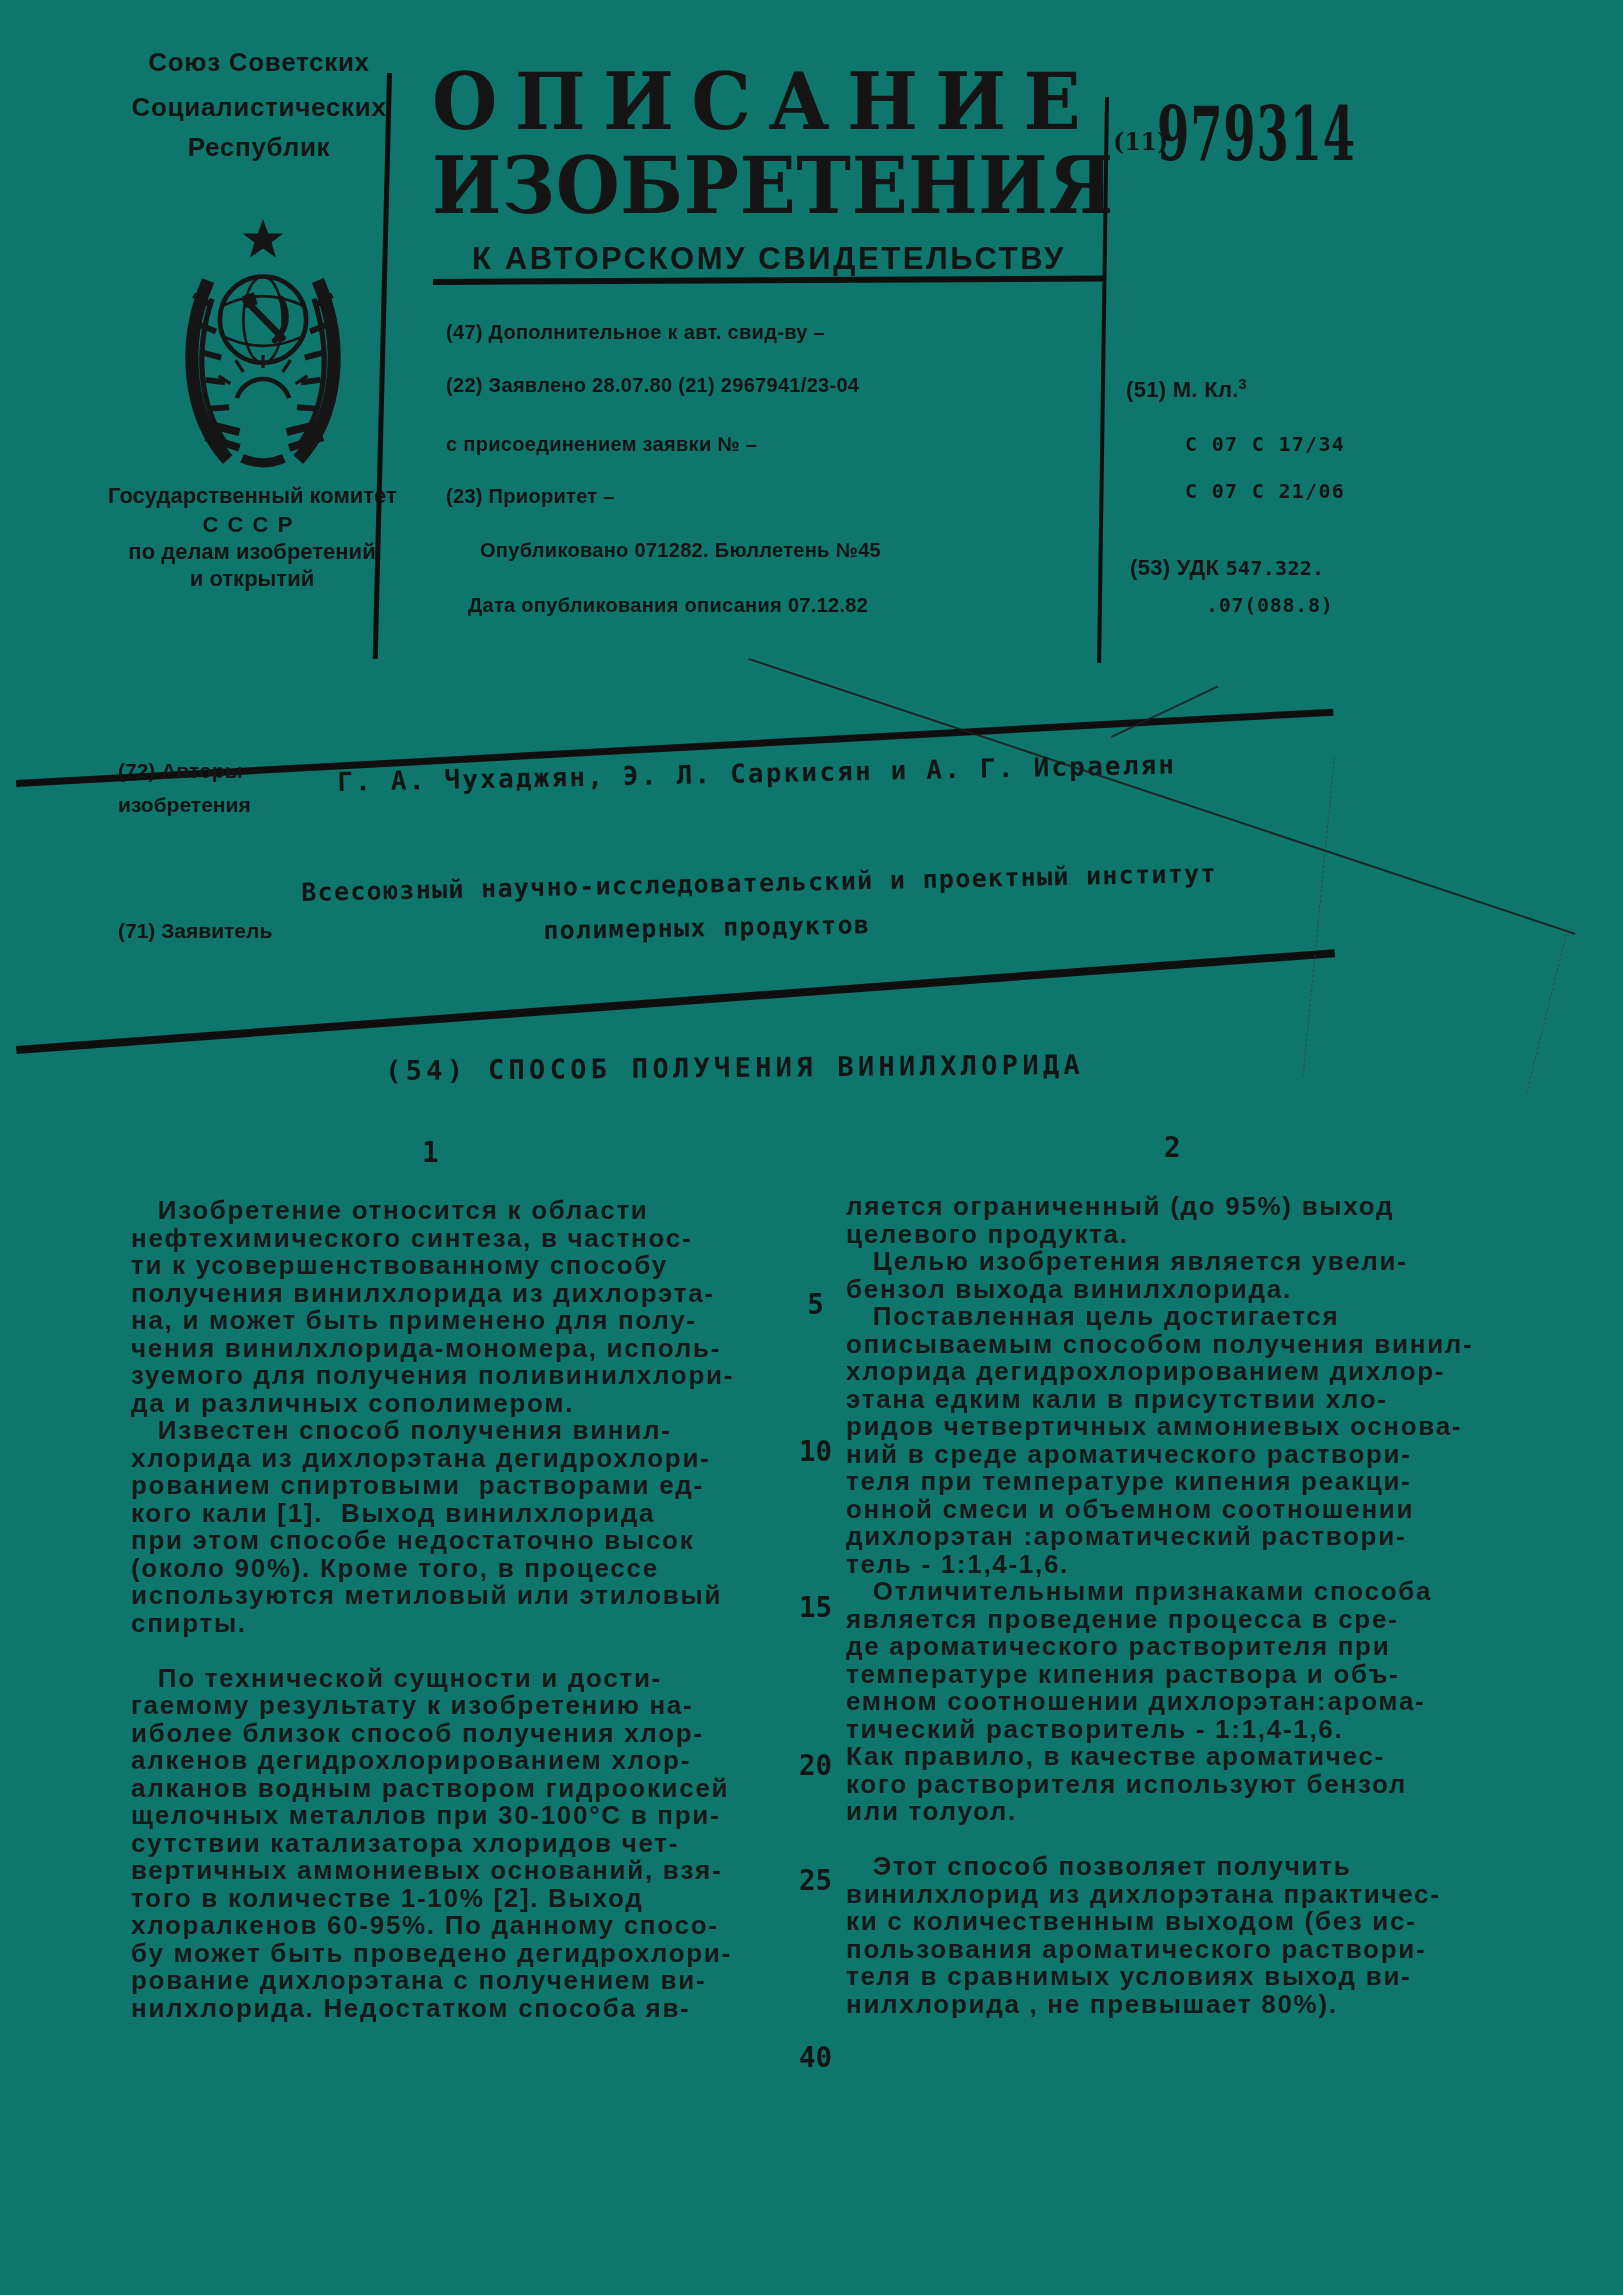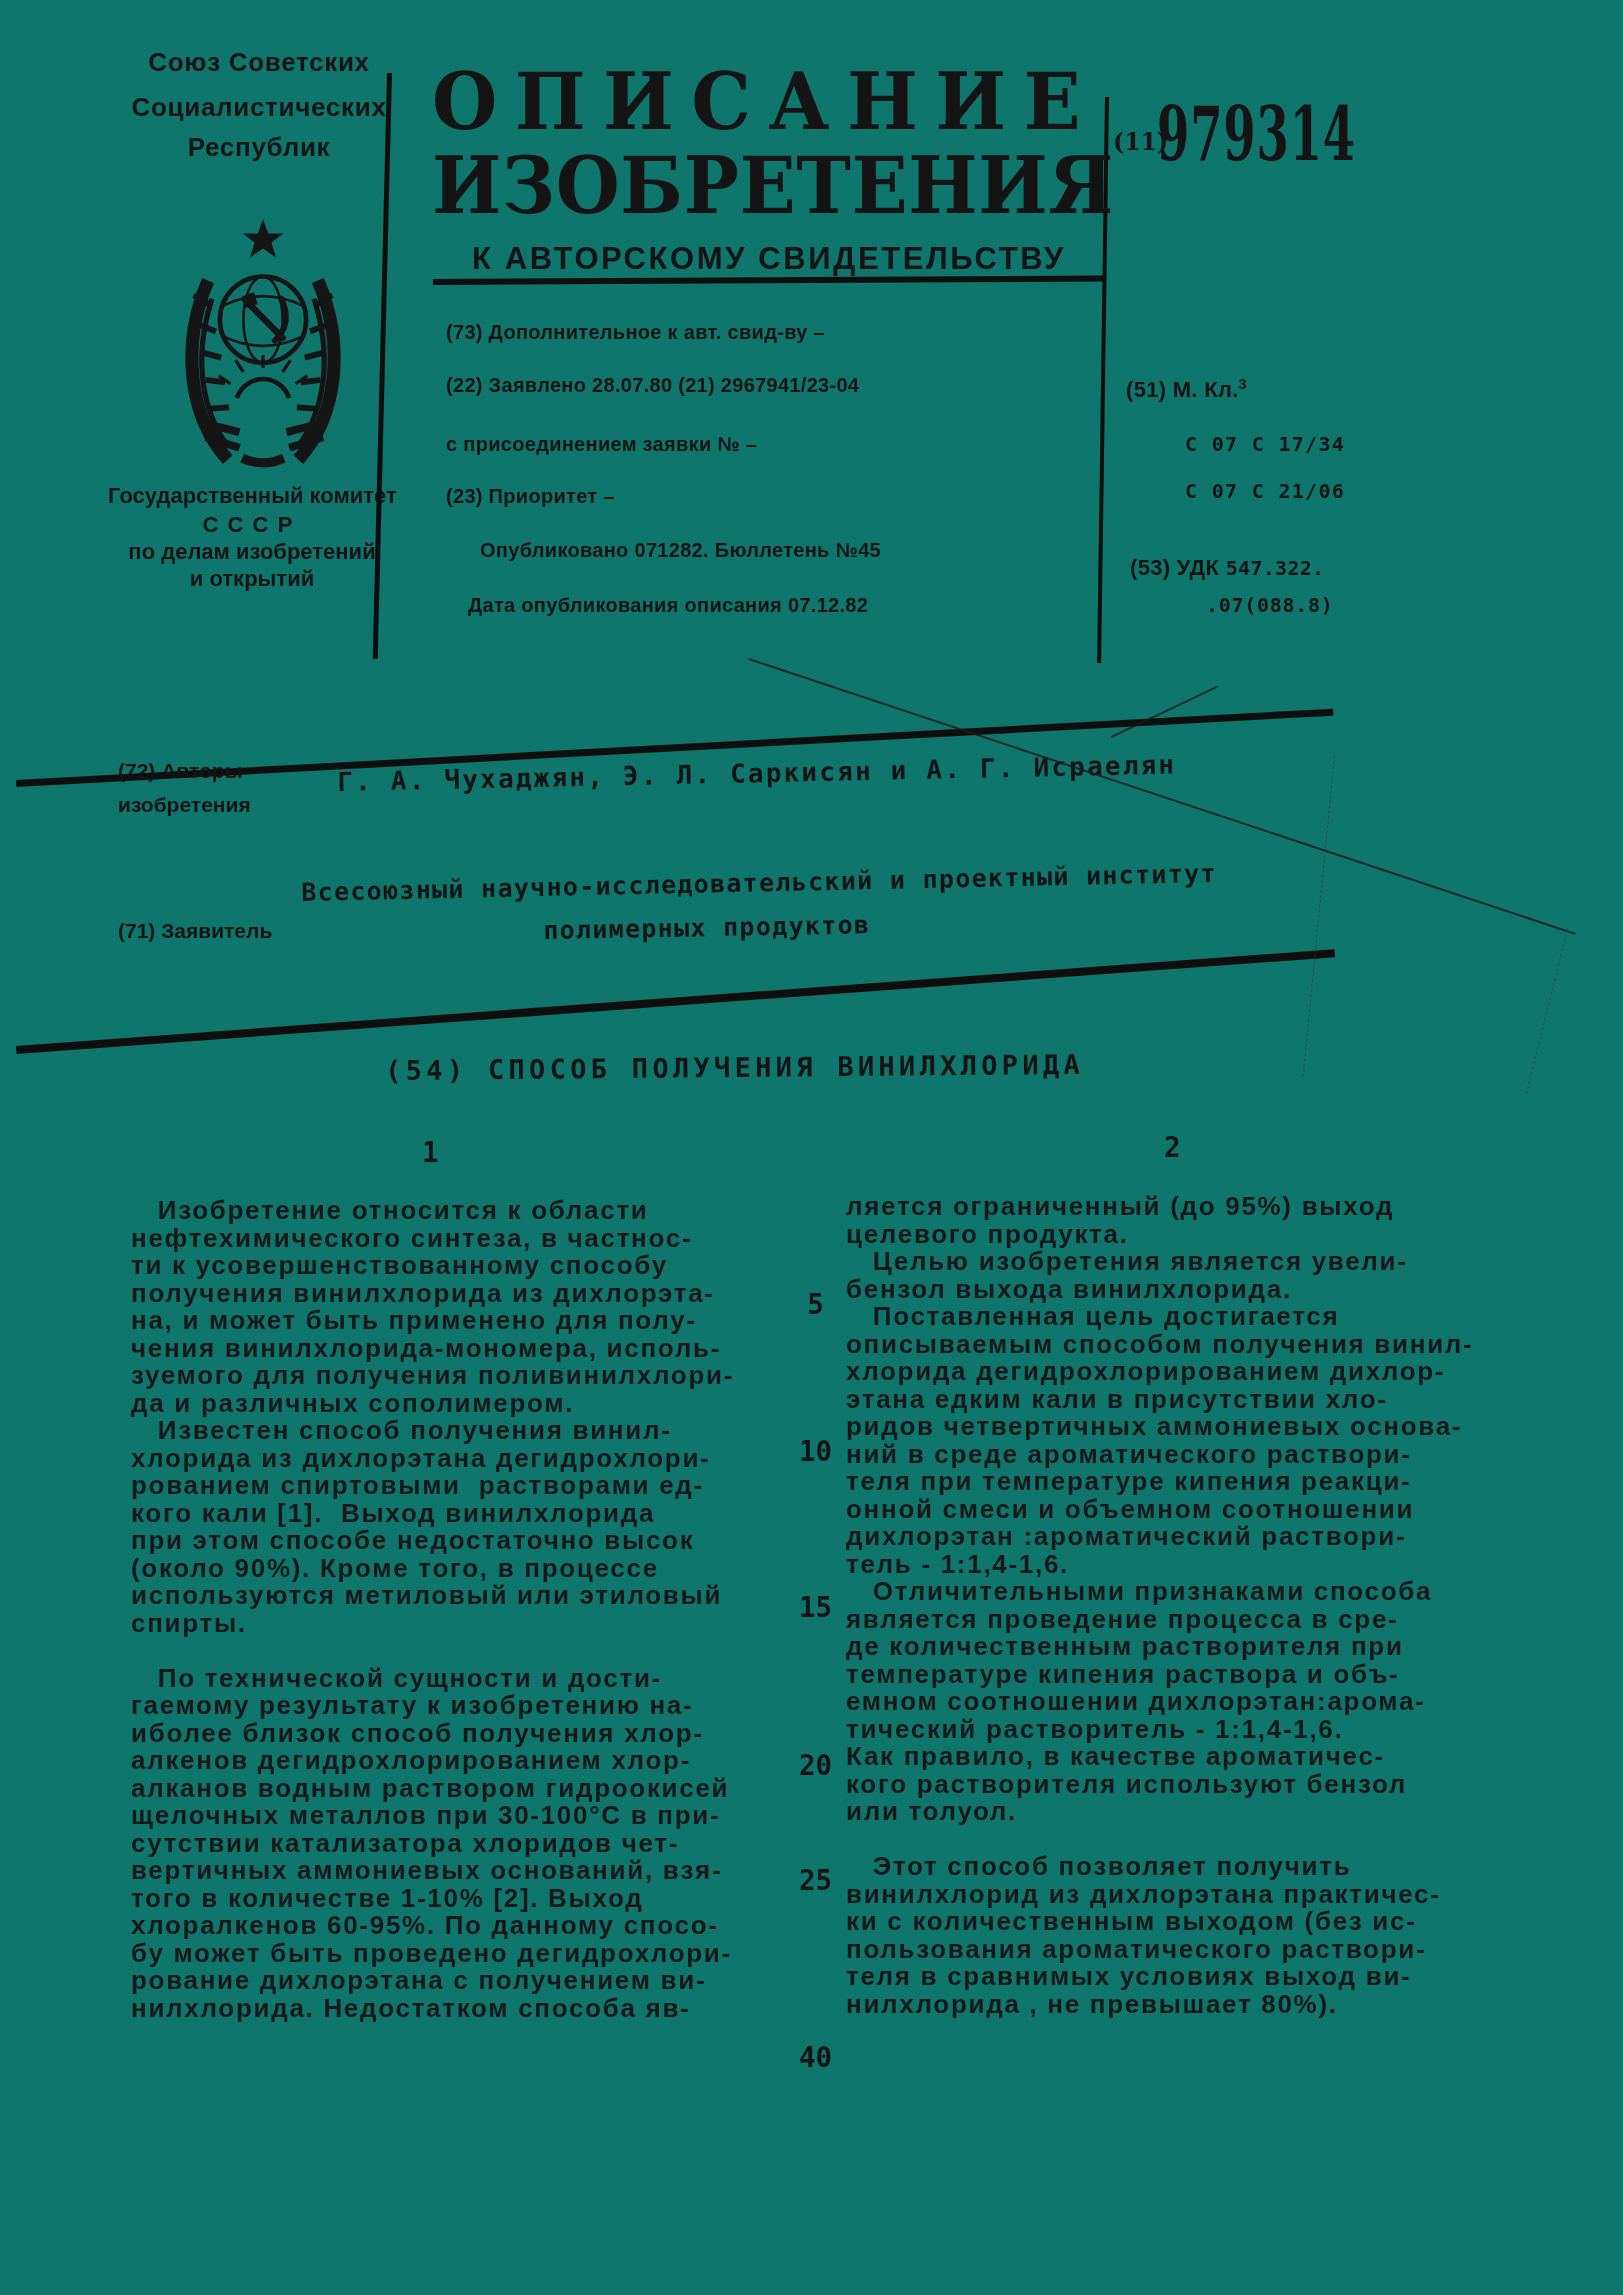--- a/index.html
+++ b/index.html
@@ -95,21 +95,21 @@
   <div class="abs vrule" style="left:1105px;top:97px;width:3.9px;height:566px;transform:rotate(0.8deg);transform-origin:top left;"></div>
 
   <div class="abs doc-word serif ink" style="left:432px;top:55px;letter-spacing:18.3px;transform:scaleX(0.95);">ОПИСАНИЕ</div>
   <div class="abs doc-word serif ink" style="left:432px;top:139px;letter-spacing:0.7px;transform:scaleX(0.93);">ИЗОБРЕТЕНИЯ</div>
   <div class="abs doc-sub ink ctr" style="left:432px;top:241px;width:674px;">К АВТОРСКОМУ СВИДЕТЕЛЬСТВУ</div>
   <div class="abs hrule" style="left:433px;top:279px;width:672px;height:5.9px;transform:rotate(-0.3deg);"></div>
 
   <div class="abs inid11 serif ink" style="left:1113px;top:128px;">(11)</div>
   <div class="abs pubnum serif ink" style="left:1157px;top:90px;">979314</div>
 
-  <div class="abs fld ink" style="left:446px;top:321px;">(73) Дополнительное к авт. свид-ву  –</div>
+  <div class="abs fld ink" style="left:446px;top:321px;">(47) Дополнительное к авт. свид-ву  –</div>
   <div class="abs fld ink" style="left:446px;top:374px;">(22) Заявлено 28.07.80  (21)  2967941/23-04</div>
   <div class="abs fld ink" style="left:446px;top:433px;">с присоединением заявки № –</div>
   <div class="abs fld ink" style="left:446px;top:485px;">(23) Приоритет –</div>
   <div class="abs fld ink" style="left:480px;top:539px;">Опубликовано 071282. Бюллетень №45</div>
   <div class="abs fld ink" style="left:468px;top:594px;">Дата опубликования описания 07.12.82</div>
 
   <div class="abs fld ink" style="left:1126px;top:376px;font-size:22px;">
     <span>(51) М. Кл.</span><sup style="font-size:14.4px;">3</sup>
   </div>
   <div class="abs ipc ink" style="left:1185px;top:432px;">С 07 С 17/34</div>
@@ -179,21 +179,21 @@
       <div class="tl">хлорида дегидрохлорированием дихлор-</div>
       <div class="tl">этана едким кали в присутствии хло-</div>
       <div class="tl">ридов четвертичных аммониевых основа-</div>
       <div class="tl">ний в среде ароматического раствори-</div>
       <div class="tl">теля при температуре кипения реакци-</div>
       <div class="tl">онной смеси и объемном соотношении</div>
       <div class="tl">дихлорэтан :ароматический раствори-</div>
       <div class="tl">тель - 1:1,4-1,6.</div>
       <div class="tl">   Отличительными признаками способа</div>
       <div class="tl">является проведение процесса в сре-</div>
-      <div class="tl">де количественным растворителя при</div>
+      <div class="tl">де ароматического растворителя при</div>
       <div class="tl">температуре кипения раствора и объ-</div>
       <div class="tl">емном соотношении дихлорэтан:арома-</div>
       <div class="tl">тический растворитель - 1:1,4-1,6.</div>
       <div class="tl">Как правило, в качестве ароматичес-</div>
       <div class="tl">кого растворителя используют бензол</div>
       <div class="tl">или толуол.</div>
       <div class="tl">&nbsp;</div>
       <div class="tl">   Этот способ позволяет получить</div>
       <div class="tl">винилхлорид из дихлорэтана практичес-</div>
       <div class="tl">ки с количественным выходом (без ис-</div>

